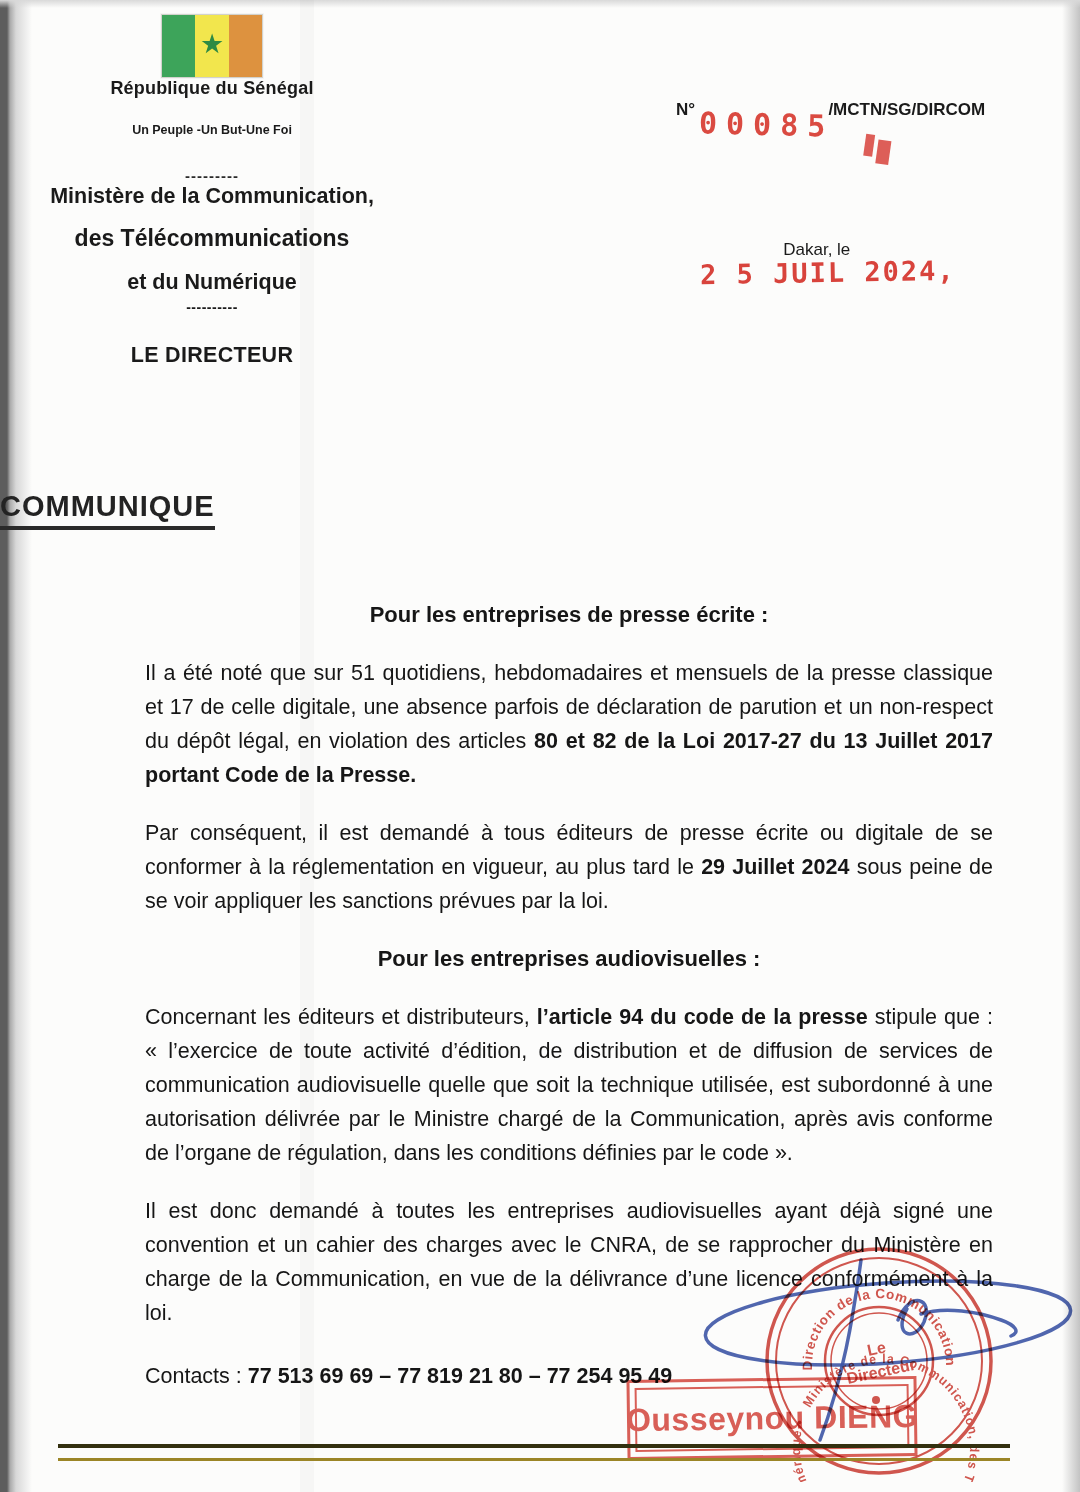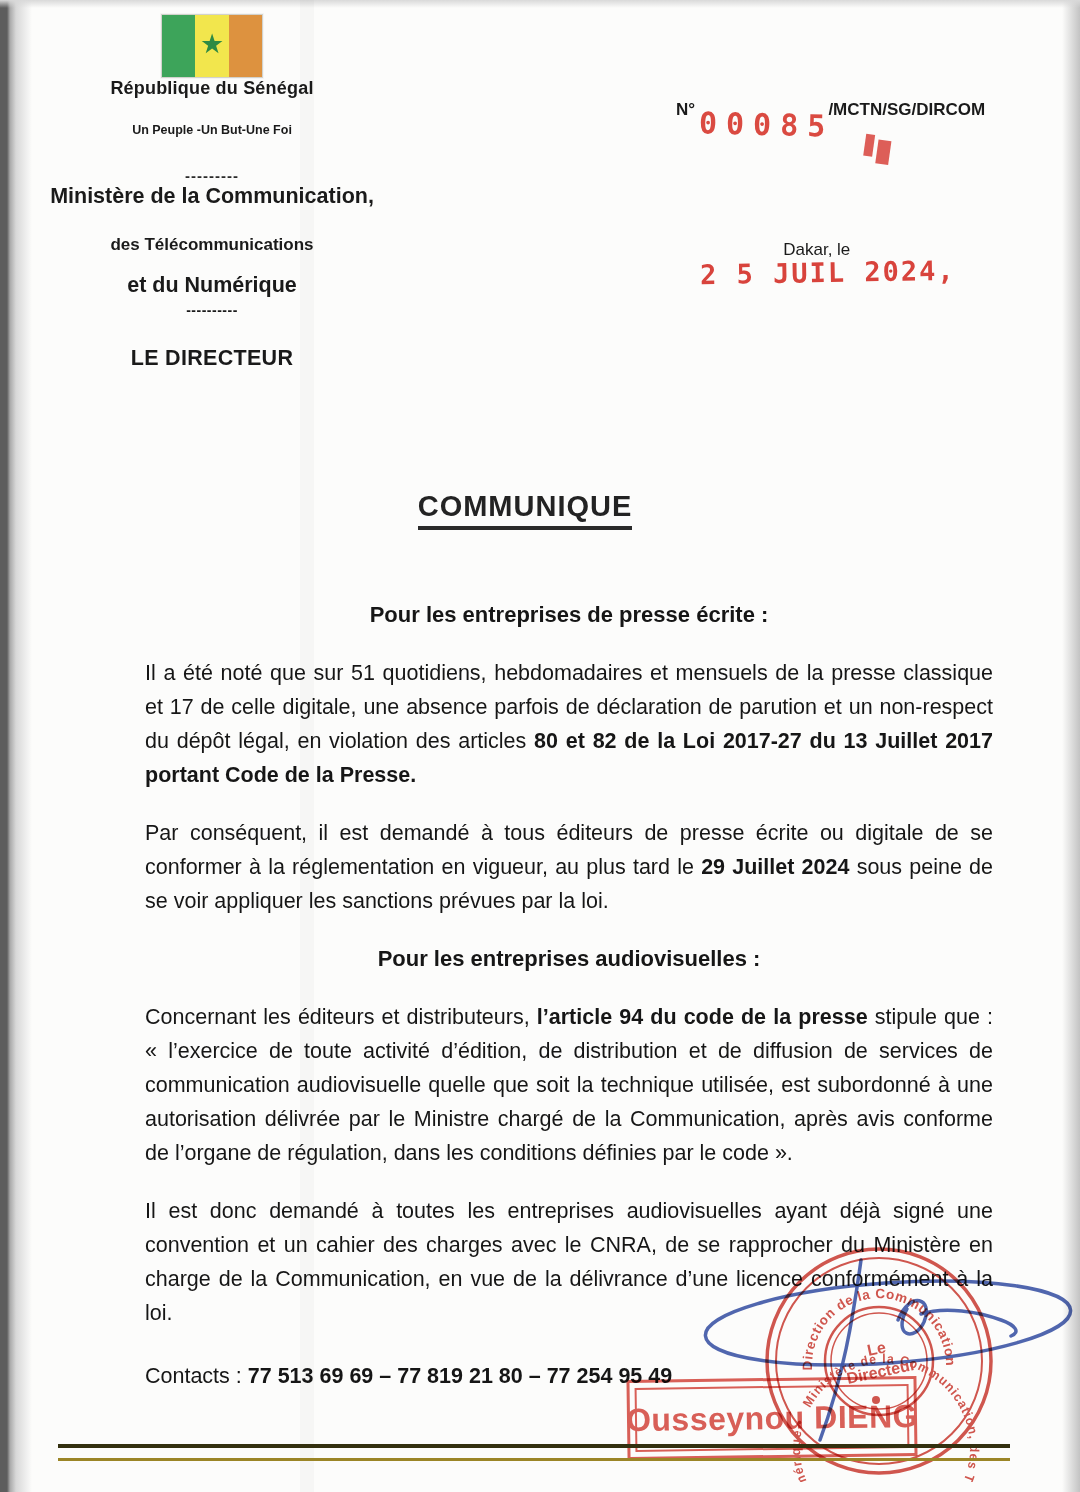--- a/index.html
+++ b/index.html
@@ -24,40 +24,40 @@
   
   .letterhead{position:absolute;left:22px;top:14px;width:380px;text-align:center;}
   .flag{width:100px;height:62px;margin:0 auto;display:flex;border:1px solid #d2d2cc;box-shadow:0 0 0 1px rgba(0,0,0,0.03);}
   .flag .stripe{flex:1;position:relative;}
   .flag .star{position:absolute;left:0;right:0;top:50%;transform:translateY(-54%);
     font-size:27px;line-height:1;text-align:center;}
   .republic{font-size:18px;font-weight:bold;letter-spacing:0.2px;}
   .motto{margin-top:24px;font-size:12.5px;font-weight:bold;}
   .dashes{margin-top:30px;font-size:15px;font-weight:bold;letter-spacing:1px;color:#2a2a2a;}
   .ministry-1{font-size:21.5px;font-weight:bold;}
-  .ministry-2{margin-top:26px;font-size:17px;font-weight:bold;}
+  .ministry-2{margin-top:16px;font-size:23px;font-weight:bold;}
   .ministry-3{margin-top:18px;font-size:21.5px;font-weight:bold;}
   .dashes-2{margin-top:4px;font-size:14px;font-weight:bold;letter-spacing:0.5px;}
   .director{margin-top:28px;font-size:21.5px;font-weight:bold;letter-spacing:0.3px;}
   
   .ref-block{position:absolute;left:676px;top:100px;width:360px;}
   .ref-line{display:flex;align-items:flex-start;}
   .ref-no{font-size:17px;font-weight:bold;}
   .ref-number{font-family:"DejaVu Sans Mono", monospace;font-weight:bold;color:#da4a41;
     font-size:30px;letter-spacing:9px;transform:translateY(7px) rotate(1.5deg);margin-left:4px;}
   .ref-code{font-size:17px;font-weight:bold;margin-left:-6px;}
   .ref-artifact{position:absolute;left:186px;top:36px;width:40px;height:30px;transform:rotate(8deg);opacity:0.85;}
   .ref-artifact .bar1{position:absolute;left:2px;top:0;width:9px;height:22px;background:#d8433c;}
   .ref-artifact .bar2{position:absolute;left:15px;top:4px;width:13px;height:24px;background:#d8433c;}
   .date-row{position:absolute;left:678px;top:240px;display:flex;align-items:center;flex-direction:column;}
   .date-label{font-size:17px;}
   .date-stamp{font-family:"DejaVu Sans Mono", monospace;font-weight:bold;color:#d8433c;
     font-size:27px;letter-spacing:2px;margin-left:22px;transform:translateY(-3px) rotate(-1deg);white-space:nowrap;}
   
-  .title-wrap{position:absolute;left:0;right:30px;top:490px;text-align:center;}
+  .title-wrap{position:absolute;left:0;right:30px;top:490px;}
   .title{display:inline-block;font-size:29px;font-weight:bold;letter-spacing:1px;color:#232323;
     border-bottom:4px solid #2a2a2a;padding-bottom:3px;}
   
   .body{position:absolute;left:145px;top:598px;width:848px;font-size:21.5px;line-height:34px;
     text-align:justify;color:#161616;}
   .body h3{font-size:22px;font-weight:bold;margin:0 0 24px 0;text-align:center;}
   .body h3.second{margin-top:0;}
   .body p{margin:0 0 24px 0;}
   .contacts{margin-top:29px;text-align:left;}
   

